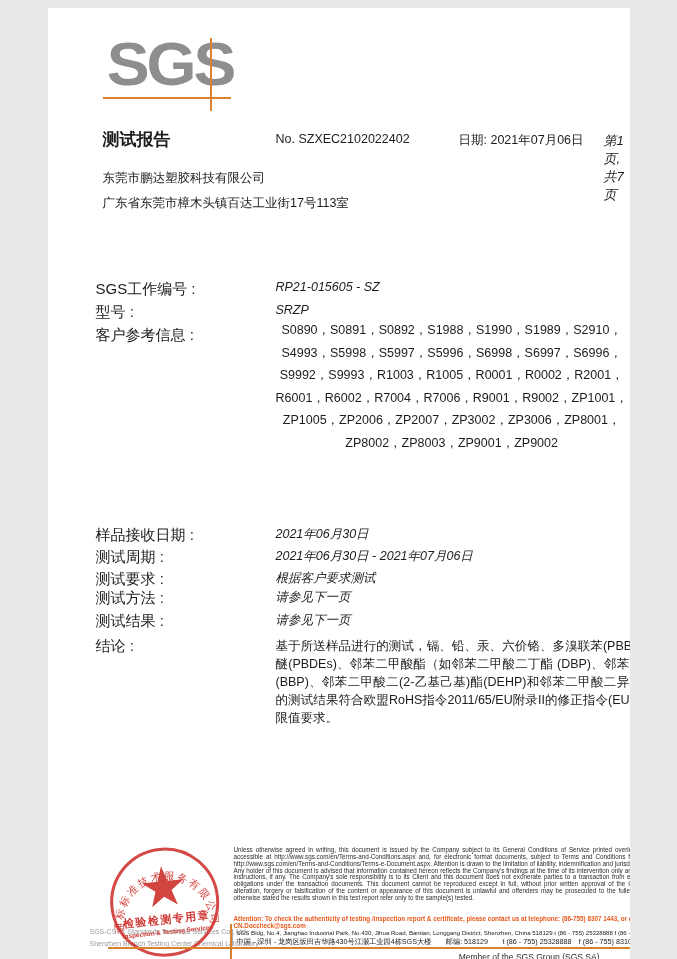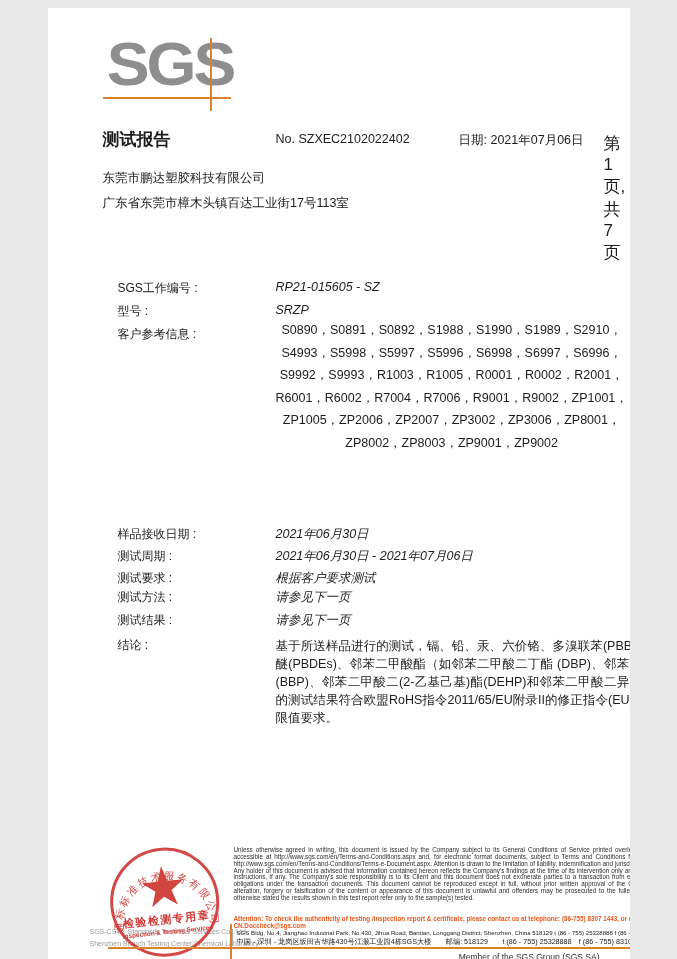--- a/index.html
+++ b/index.html
@@ -10,27 +10,27 @@
   }
   
   .logo-text{position:absolute;left:60px;top:24px;font-size:63px;font-weight:bold;
     color:#8e8e8e;letter-spacing:-3px;line-height:1;transform:scale(1.02,0.98);}
   .logo-hline{position:absolute;left:55px;top:89px;width:128px;height:2px;background:#d9822b;}
   .logo-vline{position:absolute;left:162px;top:30px;width:2px;height:73px;background:#d9822b;}
   
   .doc-title{position:absolute;left:55px;top:120px;font-size:17px;font-weight:bold;}
   .report-no{position:absolute;left:228px;top:124px;font-size:12.5px;}
   .report-date{position:absolute;left:411px;top:124px;font-size:12.5px;}
-  .page-info{position:absolute;left:556px;top:124px;font-size:17px;}
+  .page-info{position:absolute;left:556px;top:124px;font-size:13px;font-style:italic;}
   
   .applicant-name{position:absolute;left:55px;top:162px;font-size:12.5px;}
   .applicant-addr{position:absolute;left:55px;top:187px;font-size:12.5px;}
   .sample-intro{position:absolute;left:55px;top:249px;font-size:12.5px;}
   
-  .lbl{position:absolute;left:70px;font-size:12px;}
+  .lbl{position:absolute;left:48px;font-size:15px;}
   .val{position:absolute;left:228px;font-size:12.5px;font-style:italic;}
   .y-job{top:272px}.y-model{top:295px}.y-ref{top:318px}
   .y-recv{top:518px}.y-period{top:540px}.y-req{top:562px}
   .y-method{top:581px}.y-result{top:604px}.y-concl{top:629px}
   .ref-lines{position:absolute;left:228px;top:311px;font-size:12.5px;line-height:22.6px;}
   .ref-lines div{white-space:nowrap;text-align:center;}
   .conclusion{position:absolute;left:228px;top:629px;width:430px;font-size:12.5px;
     line-height:18px;text-align:justify;}
   
   .lab-gray{position:absolute;left:42px;font-size:7px;color:#9a9a9a;white-space:nowrap;}

